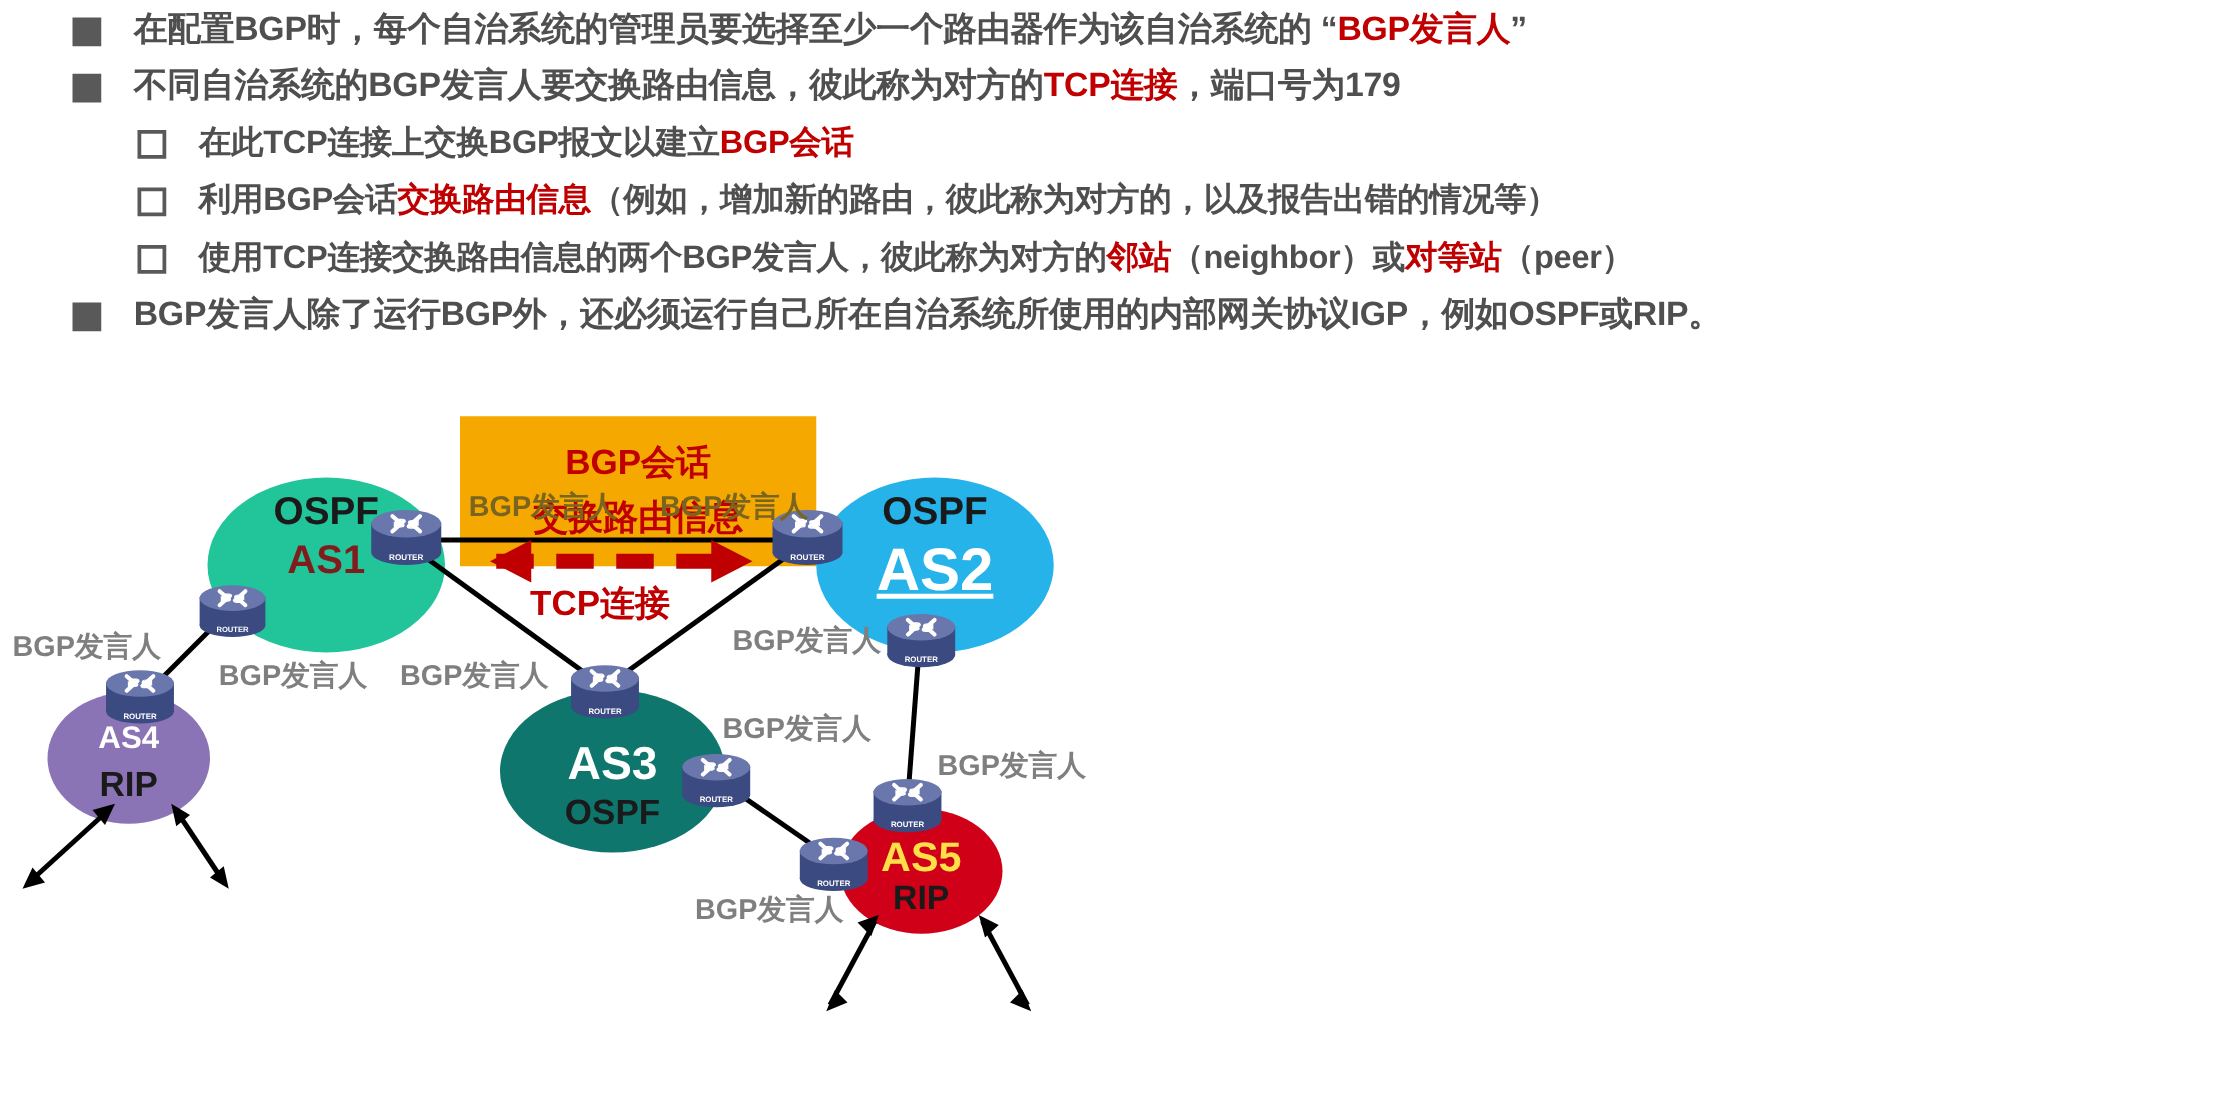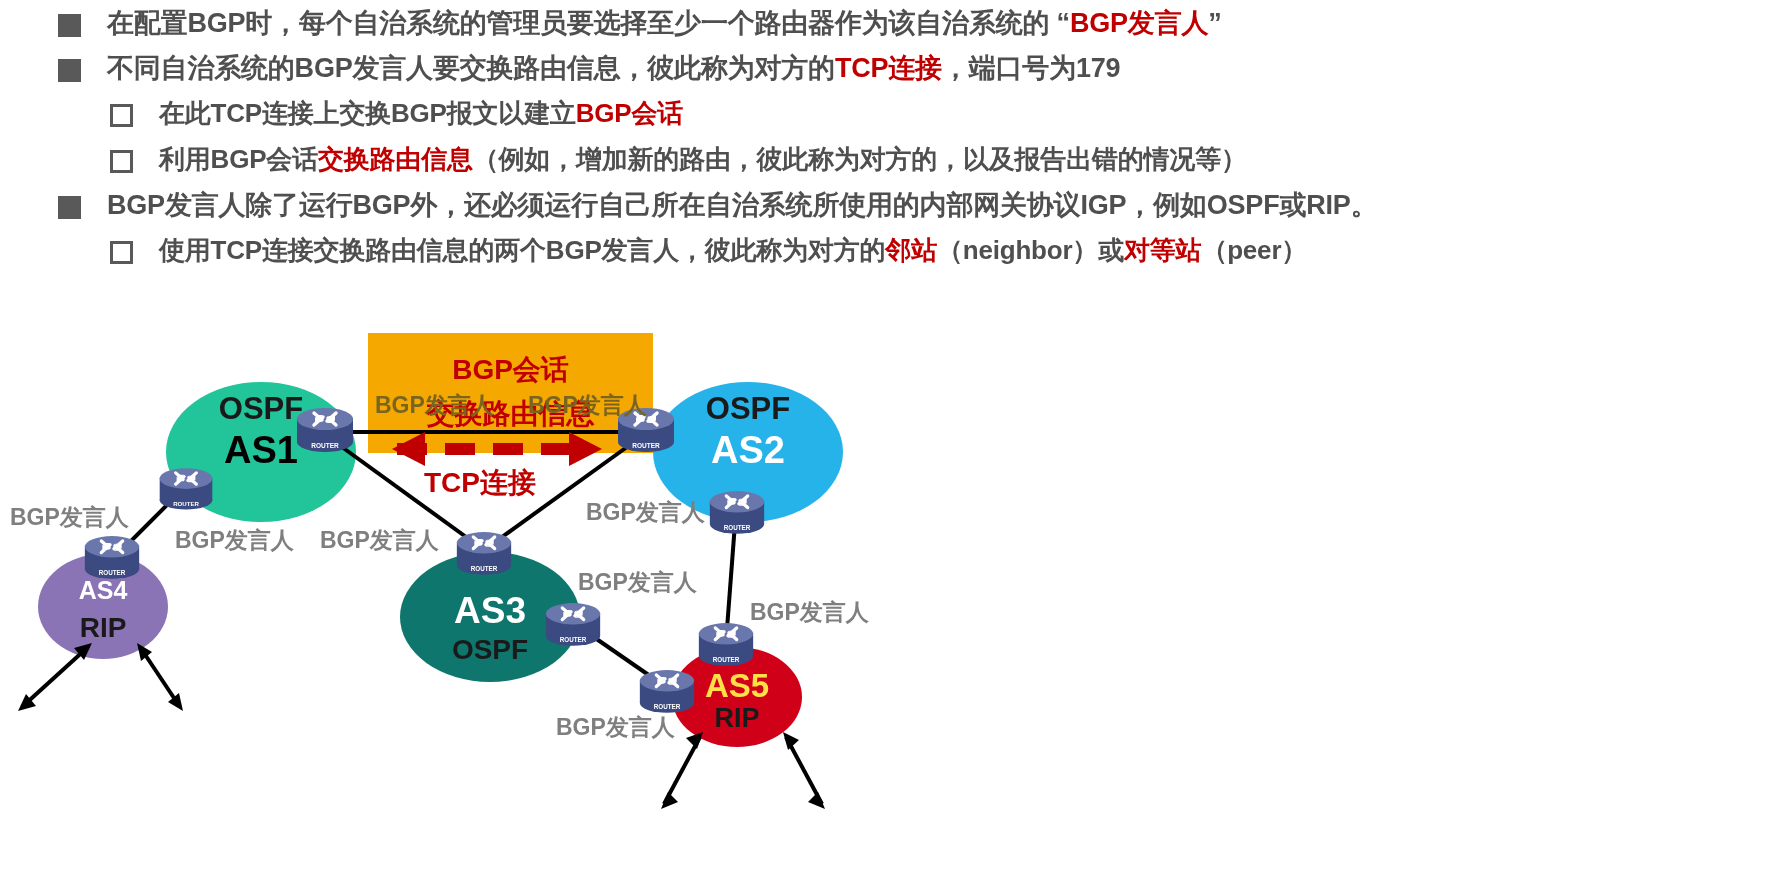--- a/index.html
+++ b/index.html
@@ -75,47 +75,47 @@
     <div class="brow l2">
       <span class="mk hollow"></span>
       <span class="btext"><span class="g">在此TCP连接上交换BGP报文以建立</span><span class="r">BGP会话</span></span>
     </div>
 
     <div class="brow l2">
       <span class="mk hollow"></span>
       <span class="btext"><span class="g">利用BGP会话</span><span class="r">交换路由信息</span><span class="g">（例如，增加新的路由，彼此称为对方的，以及报告出错的情况等）</span></span>
     </div>
 
+    <div class="brow l2">
+      <span class="mk hollow"></span>
+      <span class="btext"><span class="g">使用TCP连接交换路由信息的两个BGP发言人，彼此称为对方的</span><span class="r">邻站</span><span class="g">（neighbor）或</span><span class="r">对等站</span><span class="g">（peer）</span></span>
+    </div>
+
     <div class="brow l1">
       <span class="mk filled"></span>
       <span class="btext"><span class="g">BGP发言人除了运行BGP外，还必须运行自己所在自治系统所使用的内部网关协议IGP，例如OSPF或RIP。</span></span>
     </div>
 
-    <div class="brow l2">
-      <span class="mk hollow"></span>
-      <span class="btext"><span class="g">使用TCP连接交换路由信息的两个BGP发言人，彼此称为对方的</span><span class="r">邻站</span><span class="g">（neighbor）或</span><span class="r">对等站</span><span class="g">（peer）</span></span>
-    </div>
-
   </div>
 
   <div class="diagram">
 
     <div class="orangebox">
       <div class="obline" style="top:18px;">BGP会话</div>
       <div class="obline" style="top:62px;">交换路由信息</div>
     </div>
 
     <div class="ell" style="left:166px;top:100px;width:190px;height:140px;background:#22c49a;">
       <div class="ellLabel" style="top:9px;font-size:31px;color:#1a1a1a;">OSPF</div>
-      <div class="ellLabel" style="top:47px;font-size:38px;color:#000000;">AS1</div>
+      <div class="ellLabel" style="top:47px;font-size:32px;color:#7f1d1d;">AS1</div>
     </div>
 
     <div class="ell" style="left:653px;top:100px;width:190px;height:140px;background:#26b3ea;">
       <div class="ellLabel" style="top:9px;font-size:31px;color:#1a1a1a;">OSPF</div>
-      <div class="ellLabel" style="top:47px;font-size:38px;color:#ffffff;">AS2</div>
+      <div class="ellLabel" style="top:47px;font-size:48px;color:#ffffff;text-decoration:underline;">AS2</div>
     </div>
 
     <div class="ell" style="left:400px;top:270px;width:180px;height:130px;background:#0f766e;">
       <div class="ellLabel" style="top:38px;font-size:37px;color:#ffffff;">AS3</div>
       <div class="ellLabel" style="top:82px;font-size:28px;color:#1a1a1a;">OSPF</div>
     </div>
 
     <div class="ell" style="left:38px;top:272px;width:130px;height:105px;background:#8a74b5;">
       <div class="ellLabel" style="top:22px;font-size:25px;color:#ffffff;">AS4</div>
       <div class="ellLabel" style="top:58px;font-size:28px;color:#1a1a1a;">RIP</div>

